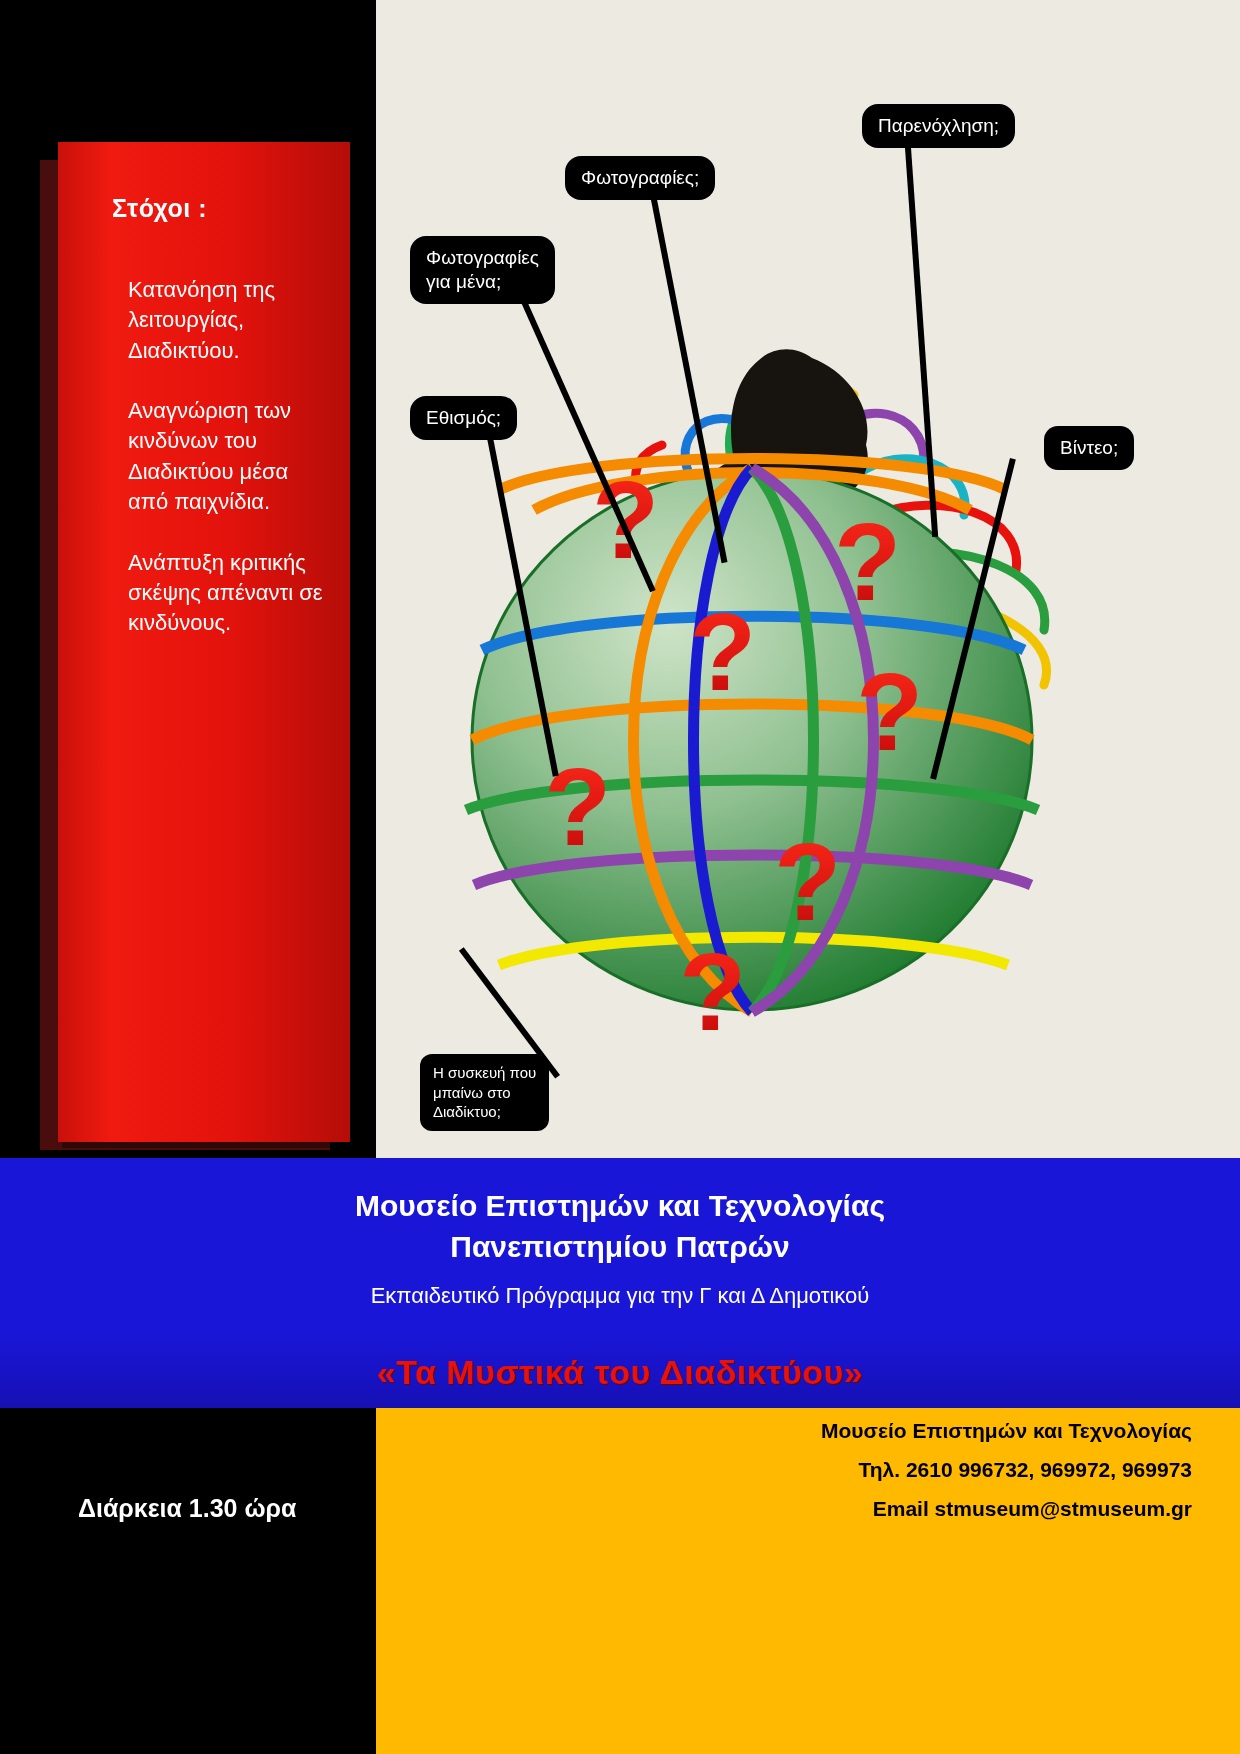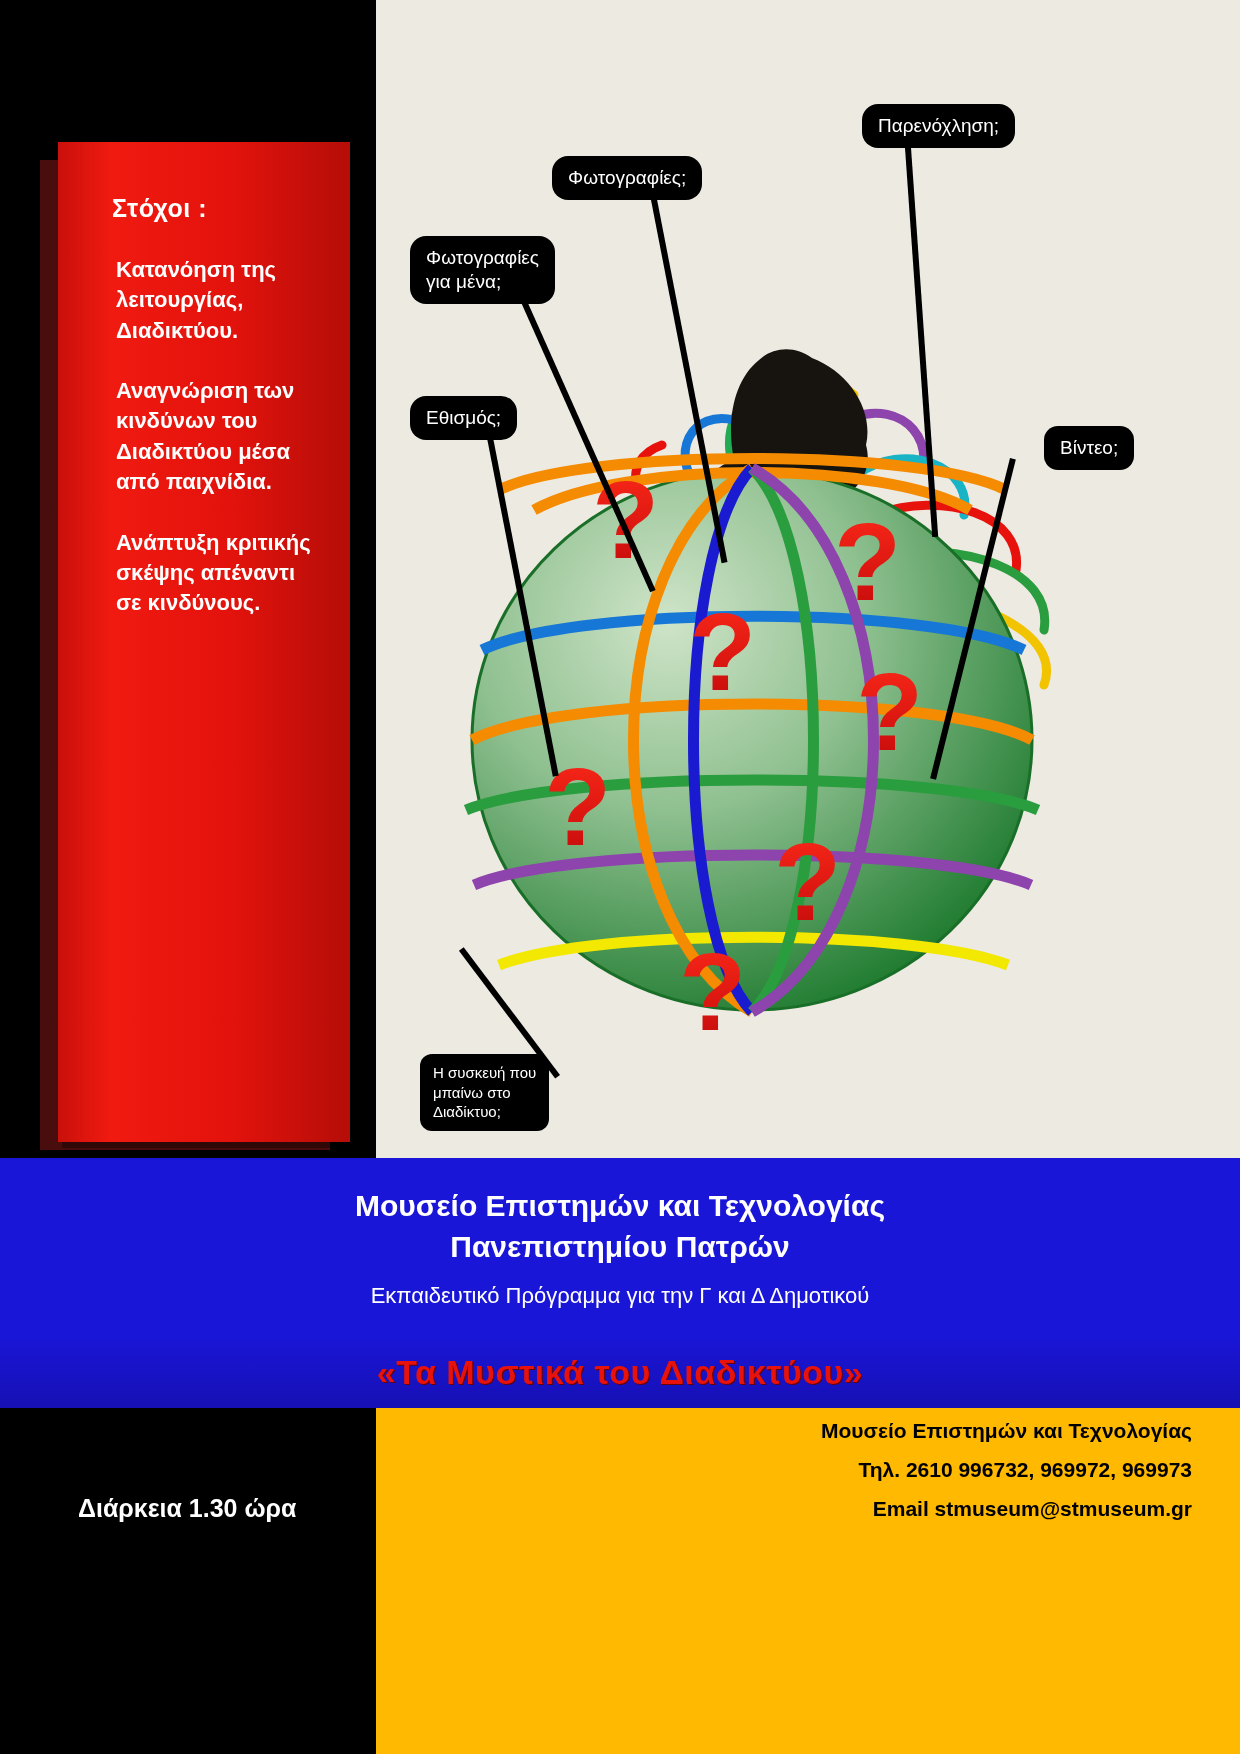--- a/index.html
+++ b/index.html
@@ -23,24 +23,24 @@
   }
   .goals{
     position:absolute;left:58px;top:142px;width:292px;height:1000px;
     background:#e8120c;
     background:linear-gradient(90deg,#c9100b 0%,#f01a10 18%,#e2120c 60%,#b50d08 100%);
     box-shadow:4px 6px 0 rgba(0,0,0,0.35);
     padding:0;
   }
   .goals-inner{padding:52px 26px 0 54px;color:#fff;}
   .goals-title{
-    font-size:25px;font-weight:bold;letter-spacing:.5px;margin-bottom:32px;
+    font-size:25px;font-weight:bold;letter-spacing:.5px;margin-bottom:52px;
   }
   .goal-p{
-    font-size:22px;line-height:1.38;margin:0 0 30px 4px;color:#fff;font-weight:bold;
+    font-size:22px;line-height:1.38;margin:0 0 30px 16px;color:#fff;
   }
 
   
   .globe-wrap{position:absolute;left:404px;top:300px;width:700px;height:800px;}
   .globe-svg{position:absolute;left:0;top:0;}
 
   
   .callout{
     position:absolute;background:#000;color:#fff;border-radius:16px;
     padding:10px 16px;font-size:19px;line-height:1.25;
@@ -165,21 +165,21 @@
     </div>
 
     <div class="leader" style="left:905px;top:148px;width:6px;height:390px;transform:rotate(-4deg);"></div>
     <div class="leader" style="left:651px;top:200px;width:6px;height:370px;transform:rotate(-11deg);"></div>
     <div class="leader" style="left:520px;top:300px;width:6px;height:320px;transform:rotate(-24deg);"></div>
     <div class="leader" style="left:487px;top:438px;width:6px;height:345px;transform:rotate(-11deg);"></div>
     <div class="leader" style="left:1010px;top:458px;width:6px;height:330px;transform:rotate(14deg);"></div>
     <div class="leader" style="left:560px;top:1075px;width:6px;height:160px;transform:rotate(143deg);"></div>
 
     <div class="callout" style="left:862px;top:104px;border-radius:16px;">Παρενόχληση;</div>
-    <div class="callout" style="left:552px;top:156px;">Φωτογραφίες;</div>
+    <div class="callout" style="left:565px;top:156px;">Φωτογραφίες;</div>
     <div class="callout" style="left:410px;top:236px;">Φωτογραφίες
 για μένα;</div>
     <div class="callout" style="left:410px;top:396px;">Εθισμός;</div>
     <div class="callout" style="left:1044px;top:426px;border-radius:14px;">Βίντεο;</div>
     <div class="callout small" style="left:420px;top:1054px;">Η συσκευή που
 μπαίνω  στο
 Διαδίκτυο;</div>
 
     <div class="goals-shadow"></div>
     <div class="goals">

